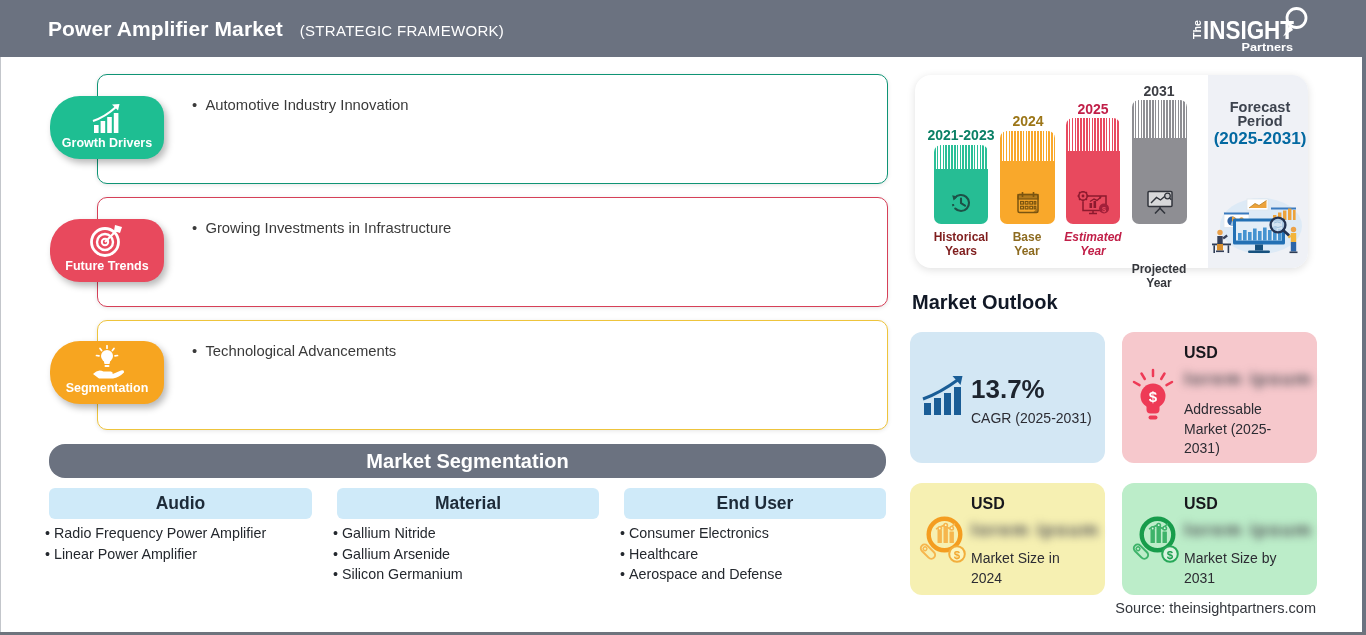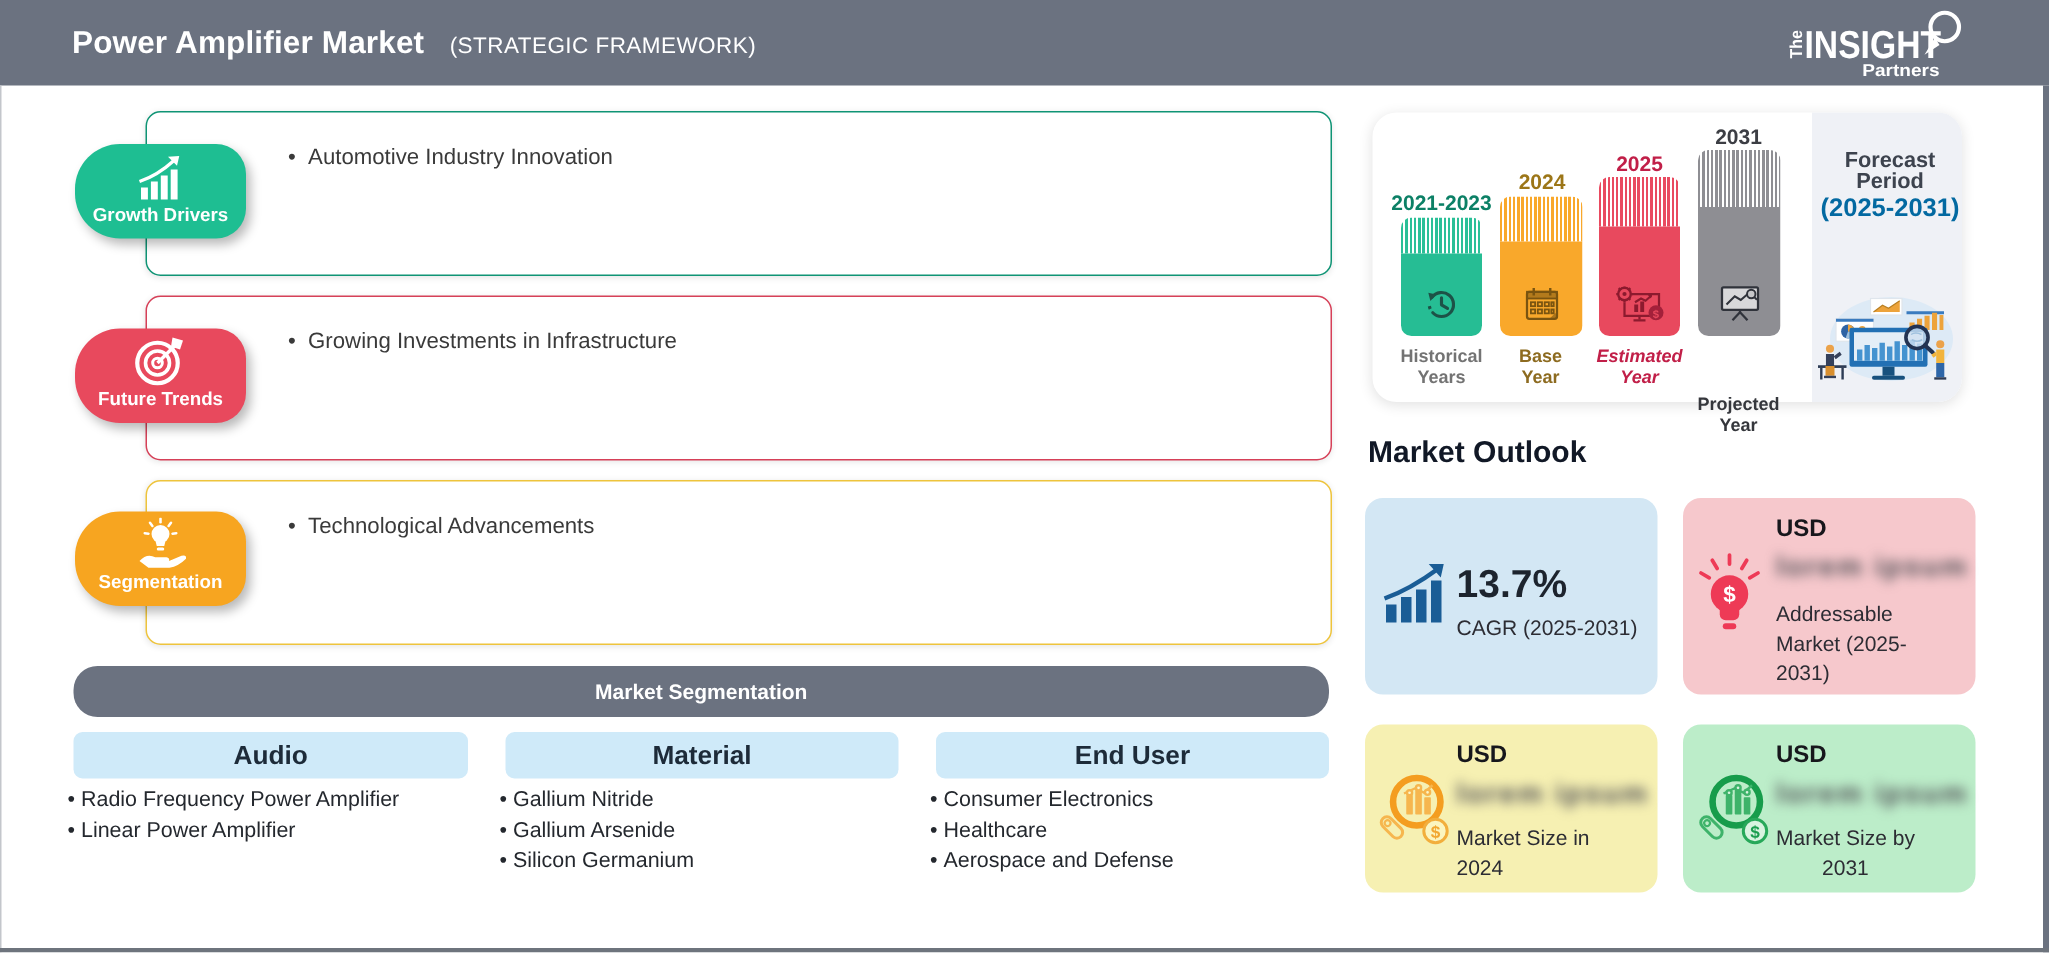--- a/index.html
+++ b/index.html
@@ -6,21 +6,21 @@
   body{font-family:"Liberation Sans", sans-serif; width:1366px; height:635px; overflow:hidden; background:#fff;}
   .page{position:relative; width:1366px; height:635px; background:#fff;}
   .abs{position:absolute;}
   .header{left:0;top:0;width:1366px;height:57px;background:#6b7280;}
   .title{left:48px;top:0;height:57px;line-height:57px;color:#fff;font-size:21px;font-weight:700;letter-spacing:0.1px;}
   .title span{font-weight:400;font-size:15px;margin-left:11px;letter-spacing:0.3px;}
   .lbox{left:97px;width:789px;height:108px;background:#fff;border-radius:10px;box-shadow:0 1px 4px rgba(0,0,0,0.10);}
   .btxt{font-size:14.8px;line-height:16px;color:#3a3a3a;}
   .badge{left:50px;width:114px;height:63px;border-radius:30px 20px 20px 30px;box-shadow:3px 4px 7px rgba(0,0,0,0.28);text-align:center;color:#fff;}
   .badge .blabel{position:absolute;left:0;right:0;bottom:9px;font-weight:700;font-size:12.5px;}
-  .segbar{left:49px;top:444px;width:837px;height:34px;background:#6b7280;border-radius:16px;color:#fff;font-weight:700;font-size:14px;text-align:center;line-height:34px;}
+  .segbar{left:49px;top:444px;width:837px;height:34px;background:#6b7280;border-radius:16px;color:#fff;font-weight:700;font-size:20px;text-align:center;line-height:34px;}
   .pill{top:488px;height:31px;background:#cfeaf9;border-radius:6px;text-align:center;line-height:31px;font-weight:700;font-size:17.5px;color:#1d2b39;}
   .blist{font-size:14.3px;color:#24282e;line-height:20.7px;}
   .blist div{white-space:nowrap;}
   .chartcard{left:915px;top:75px;width:393px;height:193px;background:#fff;border-radius:16px;box-shadow:0 2px 9px rgba(0,0,0,0.12);}
   .forecast{left:1208px;top:75px;width:100px;height:193px;background:#eff1f6;border-radius:0 16px 16px 0;}
   .bar{border-radius:7px;overflow:hidden;}
   .yearlab{font-weight:700;font-size:14px;line-height:16px;text-align:center;white-space:nowrap;}
   .barlab{font-weight:700;font-size:12px;text-align:center;line-height:14.2px;}
   .mohead{left:912px;top:291px;font-size:20px;font-weight:700;color:#111826;}
   .card{border-radius:12px;}
@@ -195,21 +195,21 @@
         <path d="M6 13 l5.5 -5.5 l4 2.5 l7 -6" stroke="#30333b" stroke-width="1.4" fill="none"></path>
         <circle cx="22.5" cy="6" r="2.8" fill="#c6c6c9" stroke="#30333b" stroke-width="1.3"></circle>
         <line x1="24.5" y1="8" x2="26.3" y2="9.8" stroke="#30333b" stroke-width="1.3"></line>
         <line x1="15" y1="16.5" x2="15" y2="19" stroke="#30333b" stroke-width="1.5"></line>
         <line x1="10" y1="23.5" x2="15" y2="18.2" stroke="#30333b" stroke-width="1.5"></line>
         <line x1="20" y1="23.5" x2="15" y2="18.2" stroke="#30333b" stroke-width="1.5"></line>
       </svg>
     </div>
   </div>
 
-  <div class="abs barlab" style="left:924px;top:230px;width:74px;color:#737373;">Historical<br>Years</div>
+  <div class="abs barlab" style="left:924px;top:230px;width:74px;color:#7f1d1d;">Historical<br>Years</div>
   <div class="abs barlab" style="left:990px;top:230px;width:74px;color:#8d6b20;">Base<br>Year</div>
   <div class="abs barlab" style="left:1056px;top:230px;width:74px;color:#c11f48;font-style:italic;">Estimated<br>Year</div>
   <div class="abs barlab" style="left:1122px;top:230px;width:74px;color:#35373c;margin-top:32px;">Projected<br>Year</div>
 
   <div class="abs" style="left:1212px;top:99.7px;width:96px;text-align:center;font-weight:700;font-size:14.5px;color:#3d434e;line-height:14px;">Forecast<br>Period</div>
   <div class="abs" style="left:1212px;top:131.2px;width:96px;text-align:center;font-weight:700;font-size:17px;line-height:16px;color:#0369a1;">(2025-2031)</div>
   <div class="abs" style="left:1210px;top:196px;width:96px;height:66px;">
     <svg width="96" height="66" viewBox="0 0 96 66">
       <ellipse cx="51" cy="30" rx="41" ry="28" fill="#ddeaf6"></ellipse>
 
@@ -326,21 +326,21 @@
     <g transform="rotate(45 14.6 44.3)">
       <rect x="6.6" y="40.5" width="17" height="7.6" rx="3.8" fill="none" stroke="#f6b64e" stroke-width="2"></rect>
       <circle cx="11" cy="44.3" r="1.9" fill="none" stroke="#f6b64e" stroke-width="1.4"></circle>
     </g>
     <circle cx="44" cy="47" r="7.8" fill="#fbf5c0" stroke="#f2ae3c" stroke-width="2"></circle>
     <text x="44" y="51.5" font-size="11.5" font-weight="bold" fill="#f2a832" text-anchor="middle">$</text>
   </svg>
 
   <div class="abs usd" style="left:1184px;top:494.5px;">USD</div>
   <div class="abs blur" style="left:1184px;top:519px;">lorem ipsum</div>
-  <div class="abs cline" style="left:1184px;top:549px;text-align:center;">Market Size by<br>2031</div>
+  <div class="abs cline" style="left:1184px;top:549px;">Market Size by<br>2031</div>
   <svg class="abs" style="left:1126px;top:507px;" width="54" height="62" viewBox="0 0 54 62">
     <circle cx="31.5" cy="27.5" r="15.8" fill="none" stroke="#179c4b" stroke-width="4.4"></circle>
     <g fill="#3eb36a">
       <rect x="24.5" y="23" width="4.4" height="13" rx="0.5"></rect>
       <rect x="30.5" y="19" width="4.4" height="17" rx="0.5"></rect>
       <rect x="36.5" y="24.5" width="4.4" height="11.5" rx="0.5"></rect>
     </g>
     <g fill="none" stroke="#3eb36a" stroke-width="1.6">
       <path d="M23 22 l7.5 -3.5 l6 3 l5.5 -5"></path>
       <circle cx="26.7" cy="21.5" r="1.7" fill="#d9f3e0"></circle>
@@ -348,17 +348,18 @@
       <circle cx="38.7" cy="21.2" r="1.7" fill="#d9f3e0"></circle>
     </g>
     <g transform="rotate(45 14.6 44.3)">
       <rect x="6.6" y="40.5" width="17" height="7.6" rx="3.8" fill="none" stroke="#3eb36a" stroke-width="2"></rect>
       <circle cx="11" cy="44.3" r="1.9" fill="none" stroke="#3eb36a" stroke-width="1.4"></circle>
     </g>
     <circle cx="44" cy="47" r="7.8" fill="#d9f3e0" stroke="#27a859" stroke-width="2"></circle>
     <text x="44" y="51.5" font-size="11.5" font-weight="bold" fill="#1d9e50" text-anchor="middle">$</text>
   </svg>
 
+  <div class="abs source" style="left:0;top:600px;width:1316px;text-align:right;">Source: theinsightpartners.com</div>
 
   <div class="abs" style="left:0;top:57px;width:1px;height:578px;background:#c3c6cb;"></div>
   <div class="abs" style="left:1362px;top:57px;width:4px;height:578px;background:#6b7280;"></div>
   <div class="abs" style="left:0;top:632px;width:1366px;height:2.5px;background:#6e747d;"></div>
 </div>
 
 </body></html>

